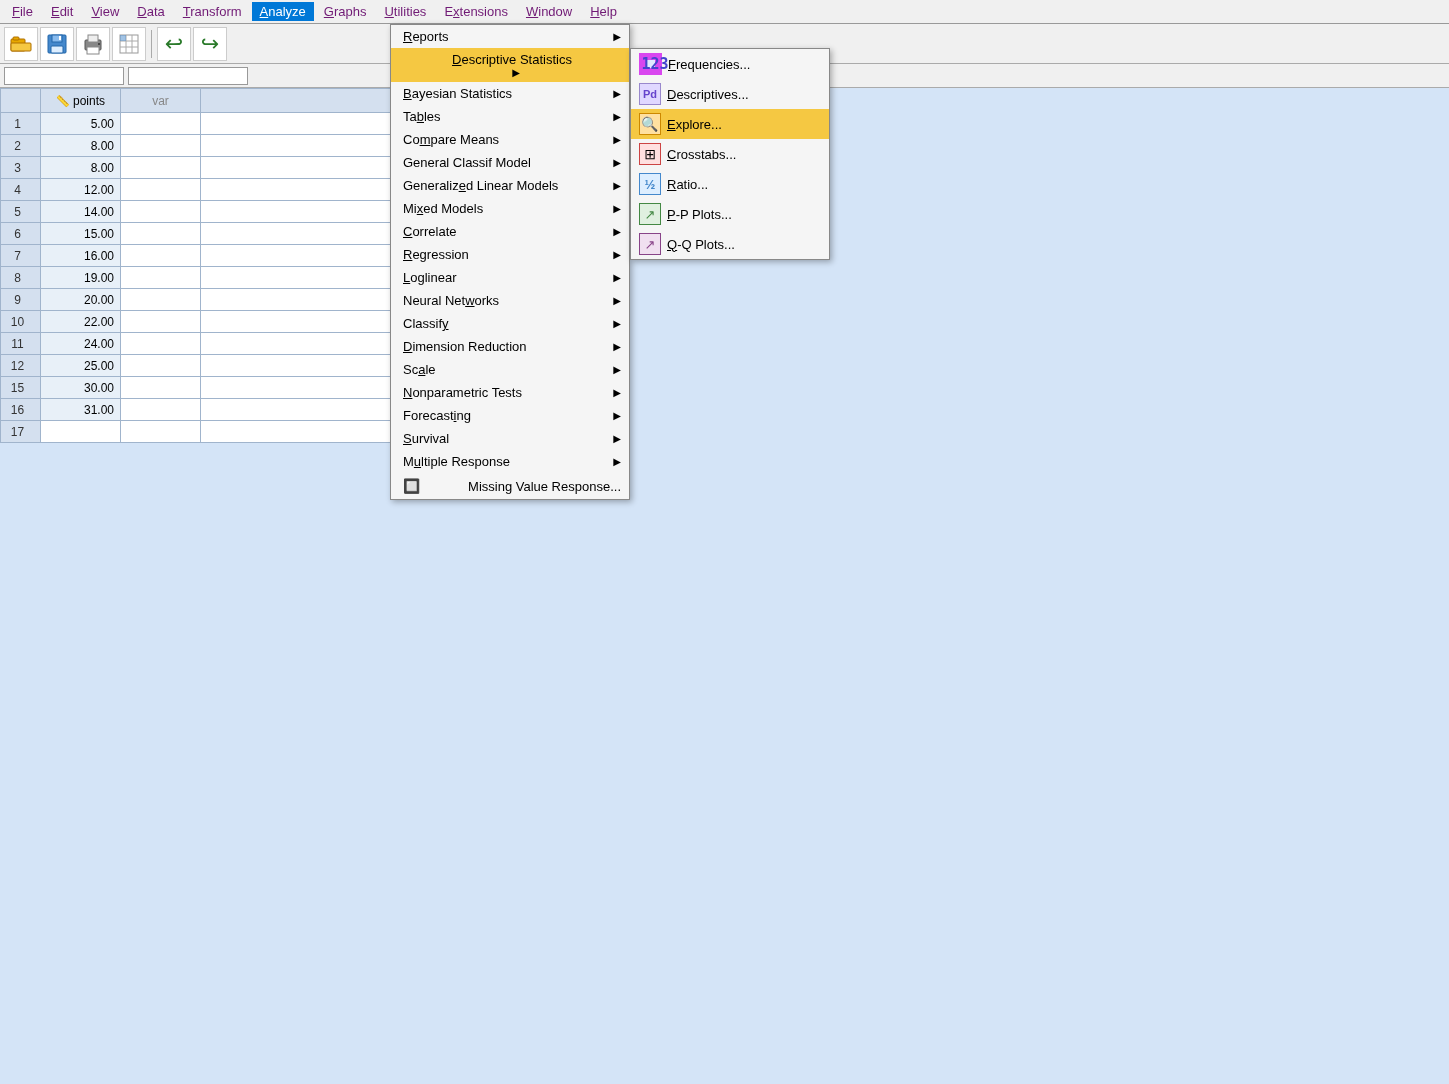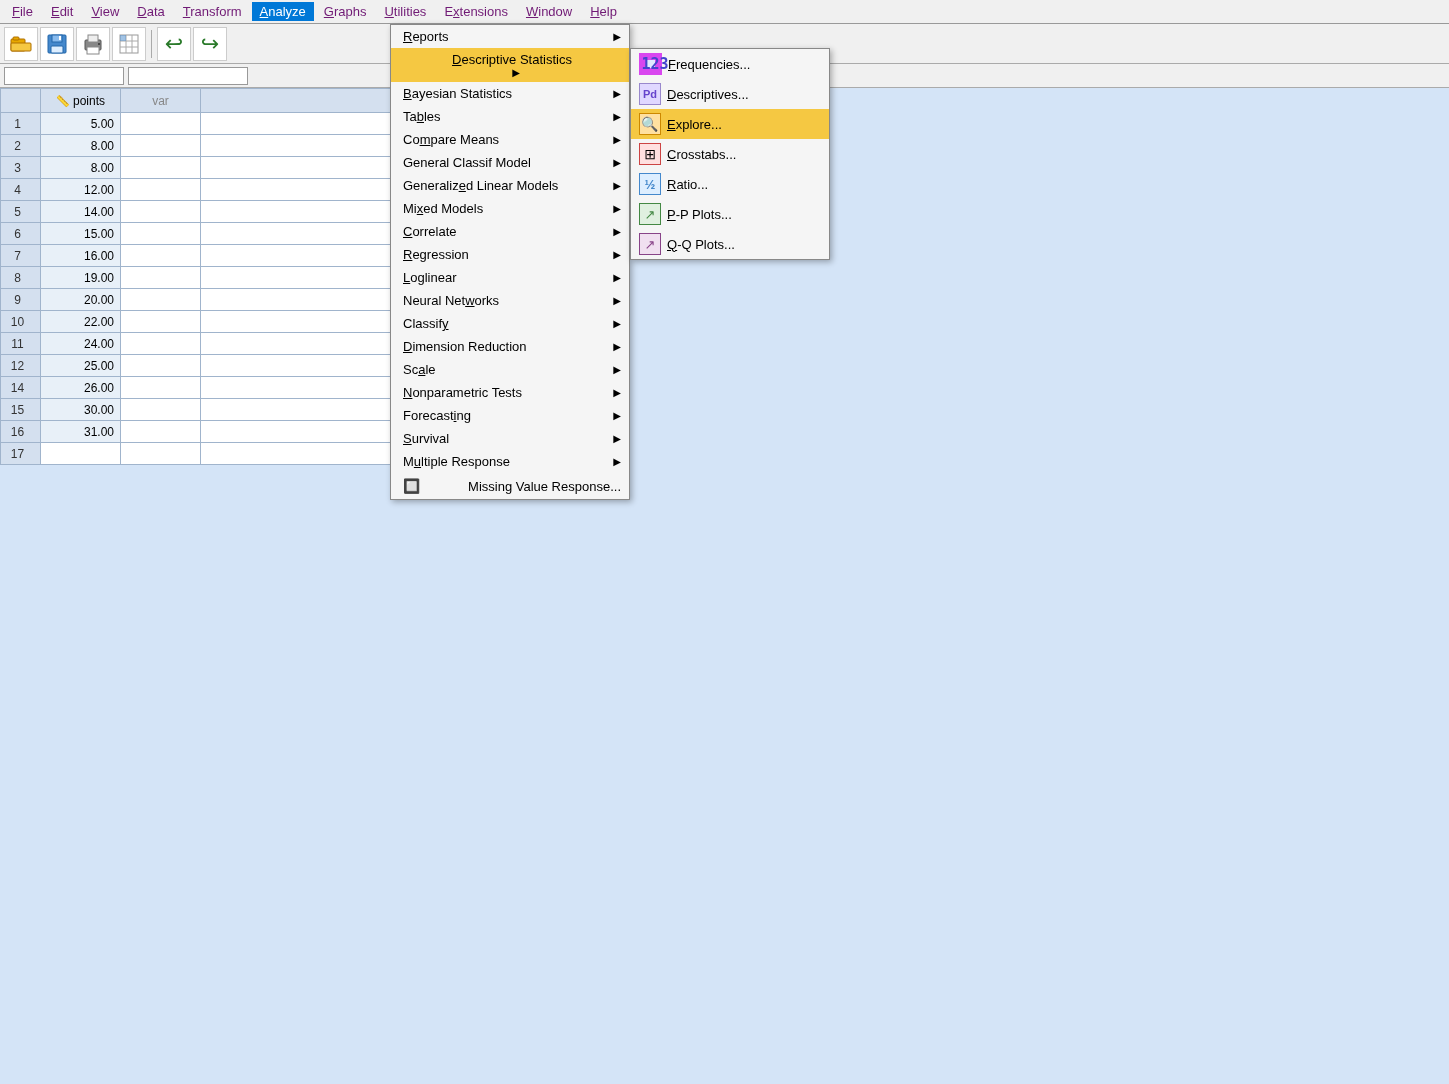--- a/index.html
+++ b/index.html
@@ -333,26 +333,20 @@
           <td class="empty"></td>
           <td class="empty" style="min-width: 400px;"></td>
         </tr>
         <tr>
           <td class="row-num">12</td>
           <td>25.00</td>
           <td class="empty"></td>
           <td class="empty" style="min-width: 400px;"></td>
         </tr>
         <tr>
-          <td class="row-num">14</td>
-          <td>26.00</td>
-          <td class="empty"></td>
-          <td class="empty" style="min-width: 400px;"></td>
-        </tr>
-        <tr>
           <td class="row-num">15</td>
           <td>30.00</td>
           <td class="empty"></td>
           <td class="empty" style="min-width: 400px;"></td>
         </tr>
         <tr>
           <td class="row-num">16</td>
           <td>31.00</td>
           <td class="empty"></td>
           <td class="empty" style="min-width: 400px;"></td>

